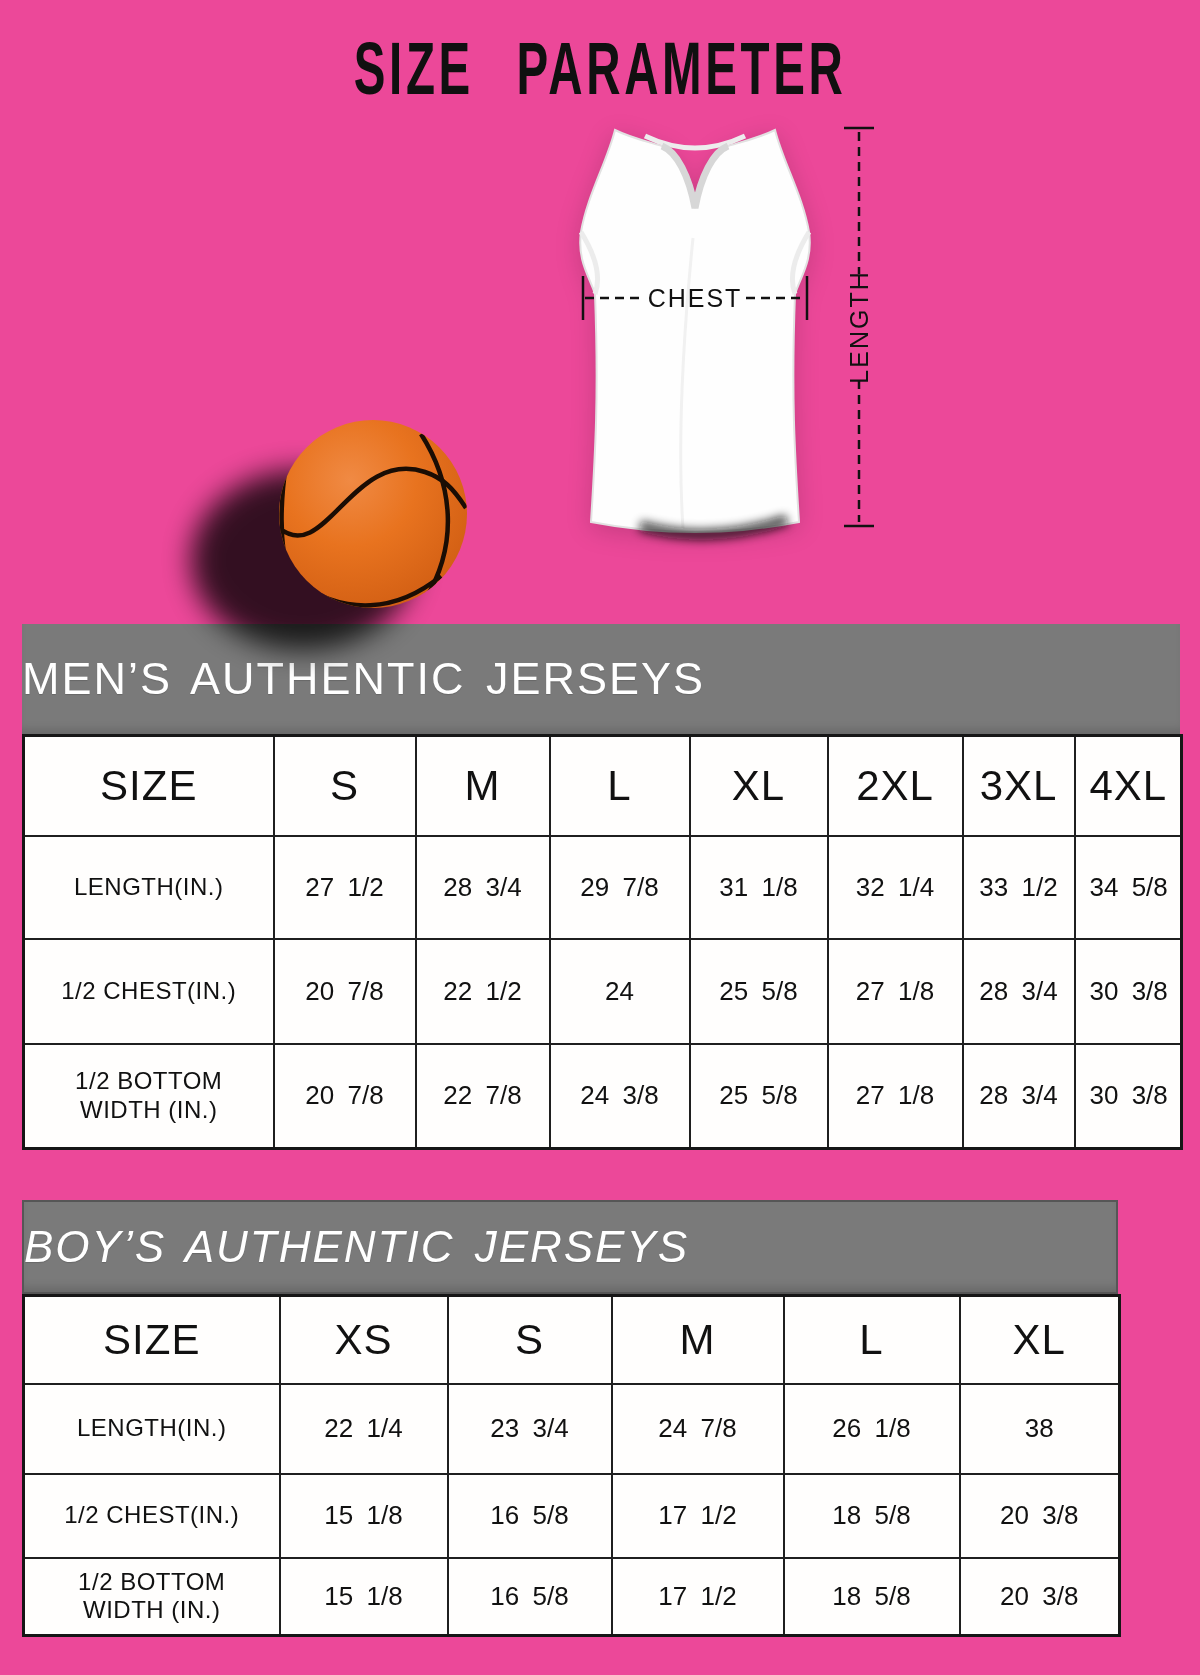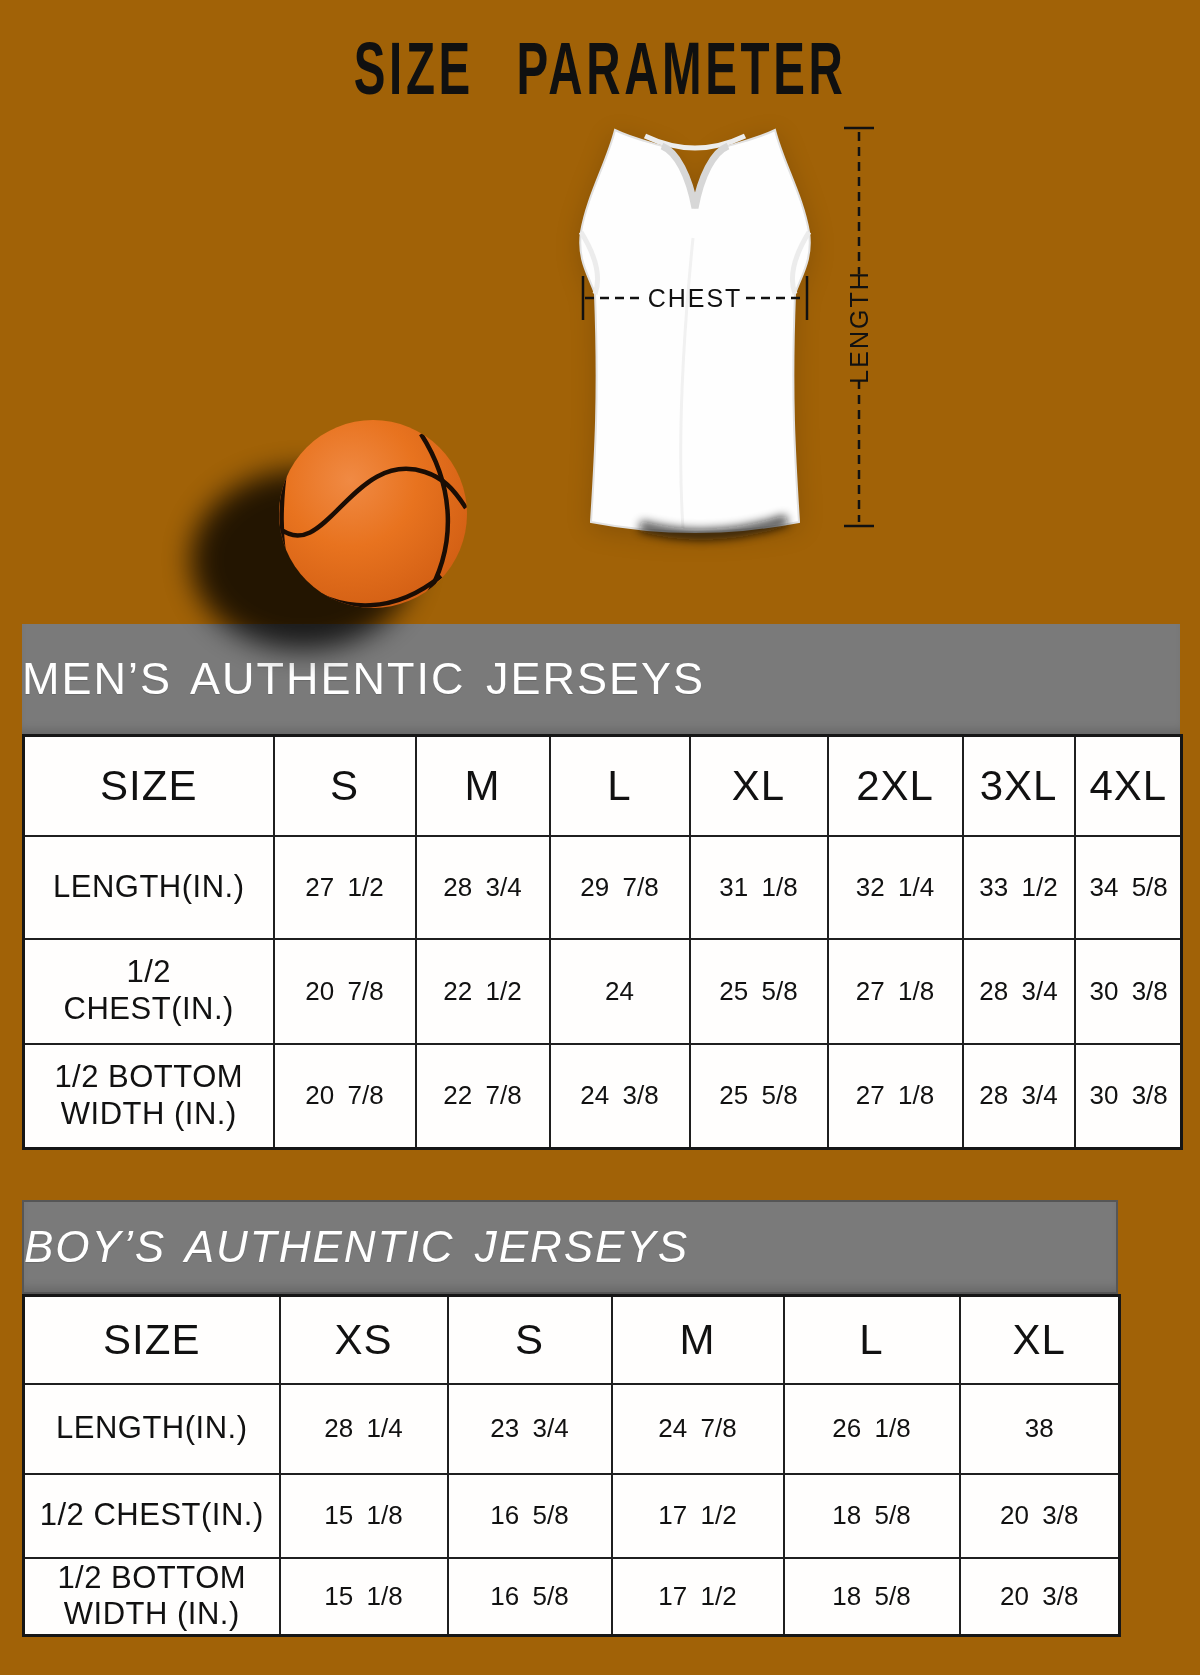--- a/index.html
+++ b/index.html
@@ -1,17 +1,17 @@
 <!DOCTYPE html>
 <html><head>
 <meta charset="utf-8">
 <style>
   html,body{margin:0;padding:0;background:#ffffff;}
   .canvas{
-    position:relative;width:1200px;height:1675px;background:#a16207;overflow:hidden;
+    position:relative;width:1200px;height:1675px;background:#ec4899;overflow:hidden;
     font-family:"Liberation Sans","DejaVu Sans",sans-serif;color:#111;
   }
   
   .title-wrap{padding-top:26px;text-align:center;height:88px;}
   .main-title{
     display:inline-block;font-size:66px;font-weight:800;color:#101010;
     letter-spacing:5px;word-spacing:36px;white-space:nowrap;
     transform:scale(0.72,1.12);transform-origin:center top;
   }
   
@@ -37,21 +37,21 @@
   }
   table.size-table{
     border-collapse:collapse;table-layout:fixed;width:100%;
     border:3px solid #161616;background:#fffefd;
   }
   table.size-table td{
     border:2px solid #1f1f1f;text-align:center;vertical-align:middle;
     padding:0 14px;overflow:hidden;
   }
   td.head{font-size:42px;font-weight:500;letter-spacing:1px;}
-  td.rlabel{font-size:31px;line-height:1.18;letter-spacing:.5px;}
+  td.rlabel{font-size:24px;line-height:1.18;letter-spacing:.5px;}
   td.val{font-size:26px;word-spacing:6px;white-space:nowrap;}
   tr.h-men{height:100px;}
   tr.r1-men{height:103px;}
   tr.r2-men{height:105px;}
   tr.r3-men{height:105px;}
   tr.h-boy{height:88px;}
   tr.r1-boy{height:90px;}
   tr.r2-boy{height:84px;}
   tr.r3-boy{height:78px;}
 </style>
@@ -203,21 +203,21 @@
           <tr class="h-boy">
         <td class="head">SIZE</td>
         <td class="head">XS</td>
         <td class="head">S</td>
         <td class="head">M</td>
         <td class="head">L</td>
         <td class="head">XL</td>
       </tr>
       <tr class="r1-boy">
         <td class="rlabel">LENGTH(IN.)</td>
-        <td class="val">28 1/4</td>
+        <td class="val">22 1/4</td>
         <td class="val">23 3/4</td>
         <td class="val">24 7/8</td>
         <td class="val">26 1/8</td>
         <td class="val">38</td>
       </tr>
       <tr class="r2-boy">
         <td class="rlabel">1/2 CHEST(IN.)</td>
         <td class="val">15 1/8</td>
         <td class="val">16 5/8</td>
         <td class="val">17 1/2</td>

